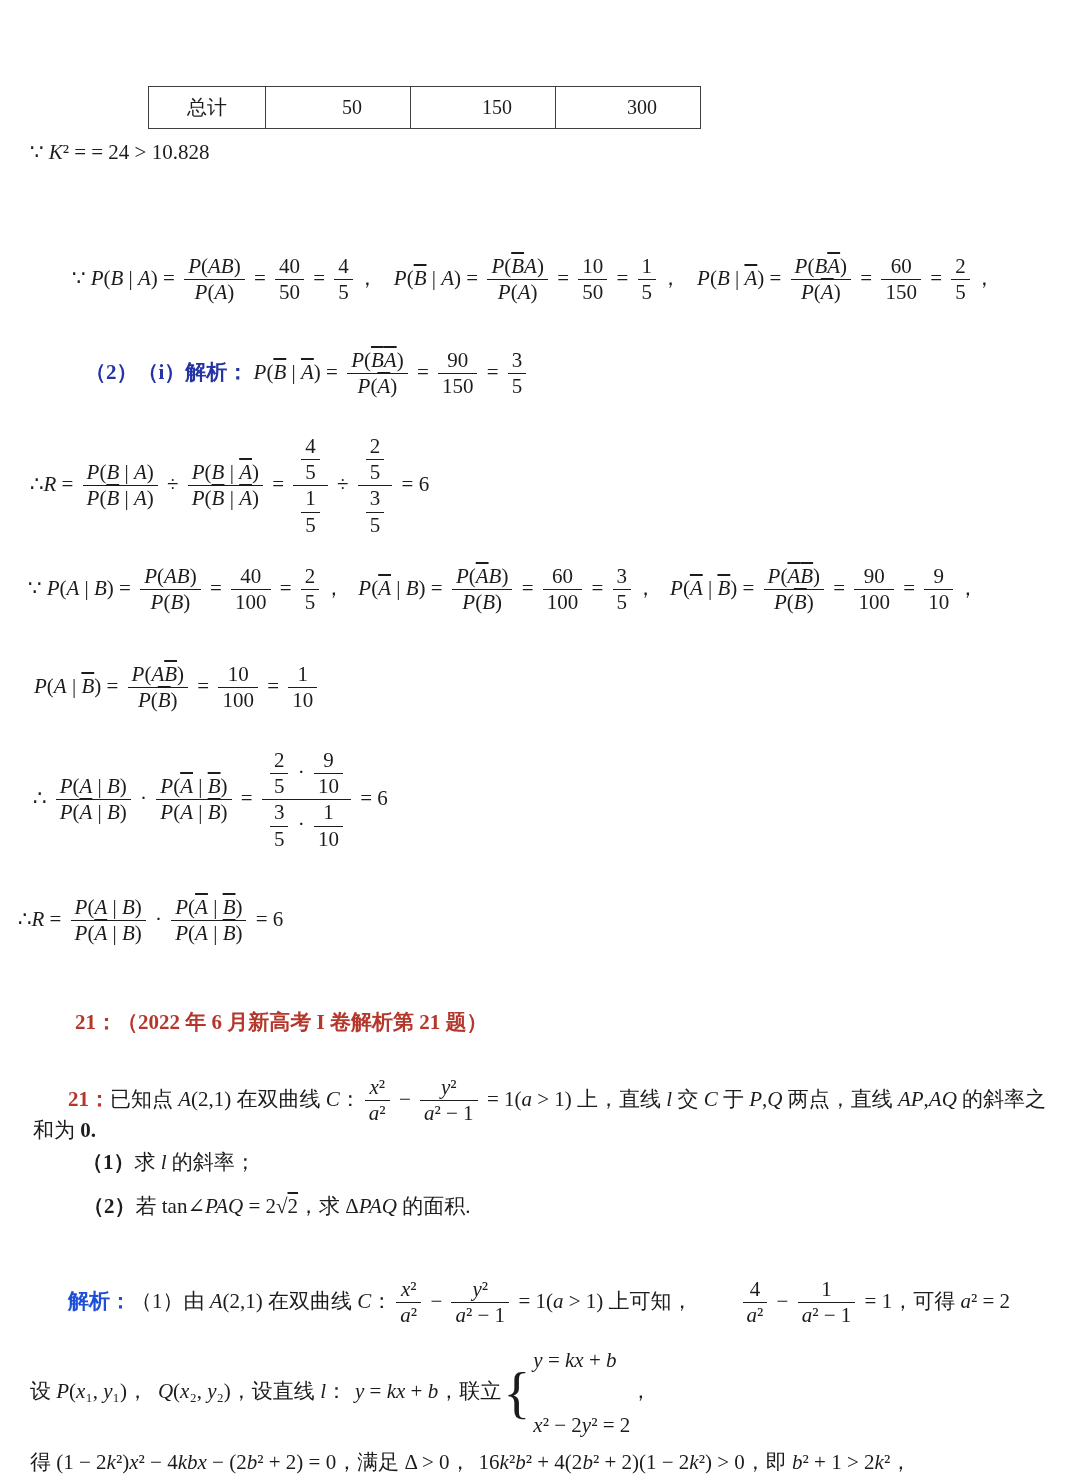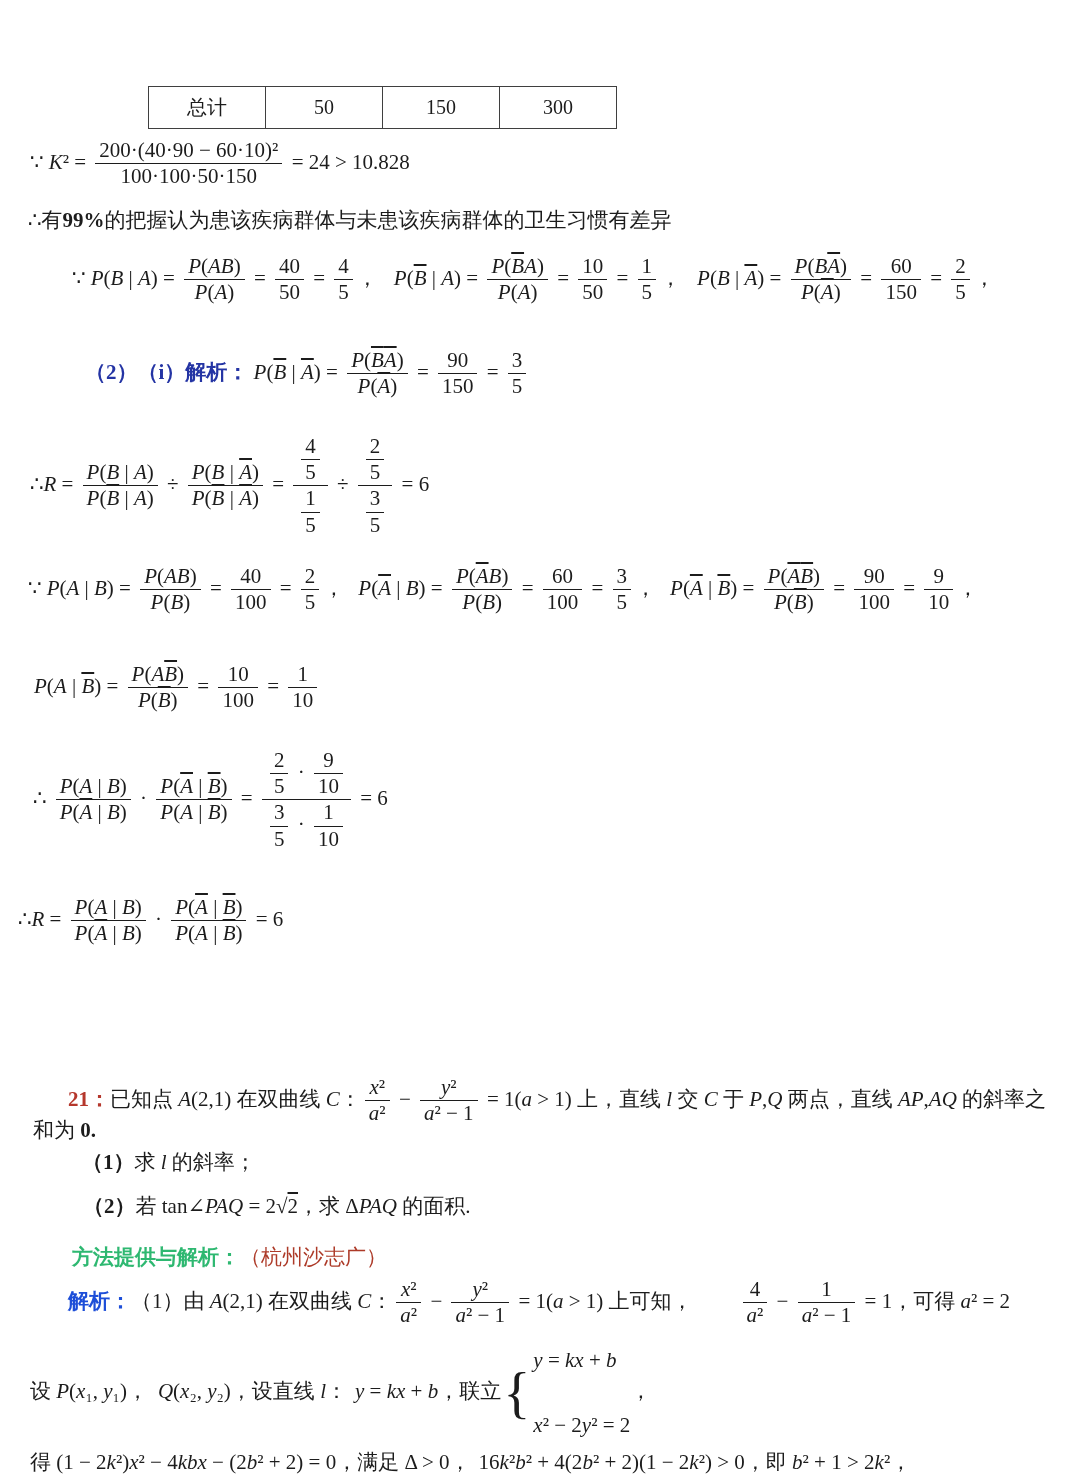--- a/index.html
+++ b/index.html
@@ -32,31 +32,27 @@
     width:116px;height:41px;
     display:flex;align-items:center;justify-content:center;
     border-right:1.5px solid #3f3f3f;font-size:20px;
   }
   .dcell:last-child{border-right:none;}
 </style>
 </head>
 <body>
 
 <div class="page" id="page">
-    <div class="dtable" style="top: 86px; left: 148px;">
+    <div class="dtable" style="top: 86px; left: 148px; gap: 28px;">
       <div class="dcell">总计</div>
       <div class="dcell">50</div>
       <div class="dcell">150</div>
       <div class="dcell">300</div>
     </div>
-    <div class="line" style="top: 138px; left: 30px;">∵ <span class="it">K</span>² = <span class="frac">
-        <span class="num">200·(40·90 − 60·10)²</span>
-        <span class="den">100·100·50·150</span>
-      </span> = 24 &gt; 10.828</div>
-    <div class="line" style="top: 206px; left: 28px;">∴有<span style="font-weight: bold;">99%</span>的把握认为患该疾病群体与未患该疾病群体的卫生习惯有差异</div>
+    <div class="line" style="top: 138px; left: 30px;">∵ <span class="it">K</span>² =  = 24 &gt; 10.828</div>
     <div class="line" style="top: 254px; left: 72px;">∵ <span class="it">P</span>(<span class="it">B</span> | <span class="it">A</span>) = <span class="frac">
         <span class="num"><span class="it">P</span>(<span class="it">AB</span>)</span>
         <span class="den"><span class="it">P</span>(<span class="it">A</span>)</span>
       </span> = <span class="frac">
         <span class="num">40</span>
         <span class="den">50</span>
       </span> = <span class="frac">
         <span class="num">4</span>
         <span class="den">5</span>
       </span>，<span class="gap" style="width: 16px;"></span><span class="it">P</span>(<span class="it ol">B</span> | <span class="it">A</span>) = <span class="frac">
@@ -173,31 +169,31 @@
             <span class="den">10</span>
           </span></span>
       </span> = 6</div>
     <div class="line" style="top: 872px; left: 18px; margin-top: 23px;">∴<span class="it">R</span> = <span class="frac">
         <span class="num"><span class="it">P</span>(<span class="it">A</span> | <span class="it">B</span>)</span>
         <span class="den"><span class="it">P</span>(<span class="it ol">A</span> | <span class="it">B</span>)</span>
       </span> · <span class="frac">
         <span class="num"><span class="it">P</span>(<span class="it ol">A</span> | <span class="it ol">B</span>)</span>
         <span class="den"><span class="it">P</span>(<span class="it">A</span> | <span class="it ol">B</span>)</span>
       </span> = 6</div>
+    <div class="line" style="top: 1008px; left: 75px;"><span style="color: rgb(181, 55, 44); font-weight: bold;">21：</span><span style="color: rgb(181, 55, 44); font-weight: bold;">（2022 年 6 月新高考 I 卷解析第 21 题）</span></div>
     <div class="line" style="top: 1052px; left: 68px; margin-top: 23px;"><span style="color: rgb(181, 55, 44); font-weight: bold;">21：</span>已知点 <span class="it">A</span>(2,1) 在双曲线 <span class="it">C</span>：<span class="frac">
         <span class="num"><span class="it">x</span>²</span>
         <span class="den"><span class="it">a</span>²</span>
       </span> − <span class="frac">
         <span class="num"><span class="it">y</span>²</span>
         <span class="den"><span class="it">a</span>² − 1</span>
       </span> = 1(<span class="it">a</span> &gt; 1) 上，直线 <span class="it">l</span> 交 <span class="it">C</span> 于 <span class="it">P</span>,<span class="it">Q</span> 两点，直线 <span class="it">AP</span>,<span class="it">AQ</span> 的斜率之</div>
     <div class="line" style="top: 1116px; left: 33px;">和为 <span style="font-weight: bold;">0.</span></div>
     <div class="line" style="top: 1148px; left: 82px;"><span style="font-weight: bold;">（1）</span>求 <span class="it">l</span> 的斜率；</div>
     <div class="line" style="top: 1192px; left: 83px;"><span style="font-weight: bold;">（2）</span>若 tan∠<span class="it">PAQ</span> = 2<span><span>√</span><span class="olt">2</span></span>，求 Δ<span class="it">PAQ</span> 的面积.</div>
-    <div class="line" style="top: 1243px; left: 72px;"><span style="color: rgb(46, 184, 113); font-weight: bold;">方法提供与解析：</span><span style="color: rgb(173, 58, 40);">（杭州沙志广）</span></div>
     <div class="line" style="top: 1277px; left: 68px;"><span style="color: #1d4ed8; font-weight: bold;">解析：</span>（1）由 <span class="it">A</span>(2,1) 在双曲线 <span class="it">C</span>：<span class="frac">
         <span class="num"><span class="it">x</span>²</span>
         <span class="den"><span class="it">a</span>²</span>
       </span> − <span class="frac">
         <span class="num"><span class="it">y</span>²</span>
         <span class="den"><span class="it">a</span>² − 1</span>
       </span> = 1(<span class="it">a</span> &gt; 1) 上可知，<span class="gap" style="width: 46px;"></span><span class="frac">
         <span class="num">4</span>
         <span class="den"><span class="it">a</span>²</span>
       </span> − <span class="frac">

